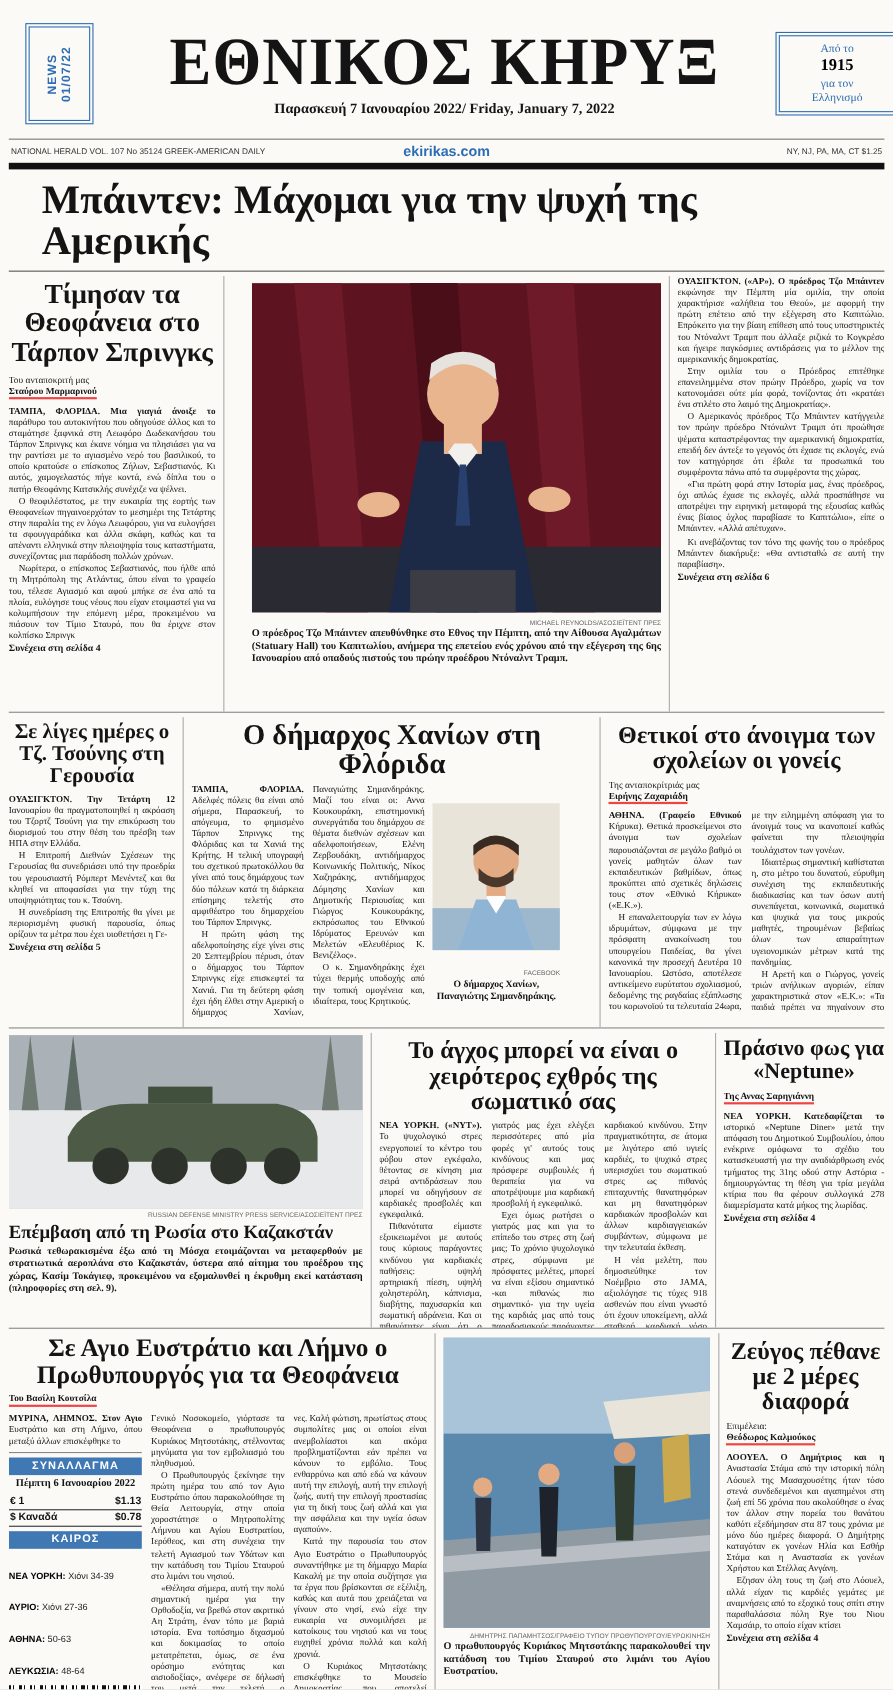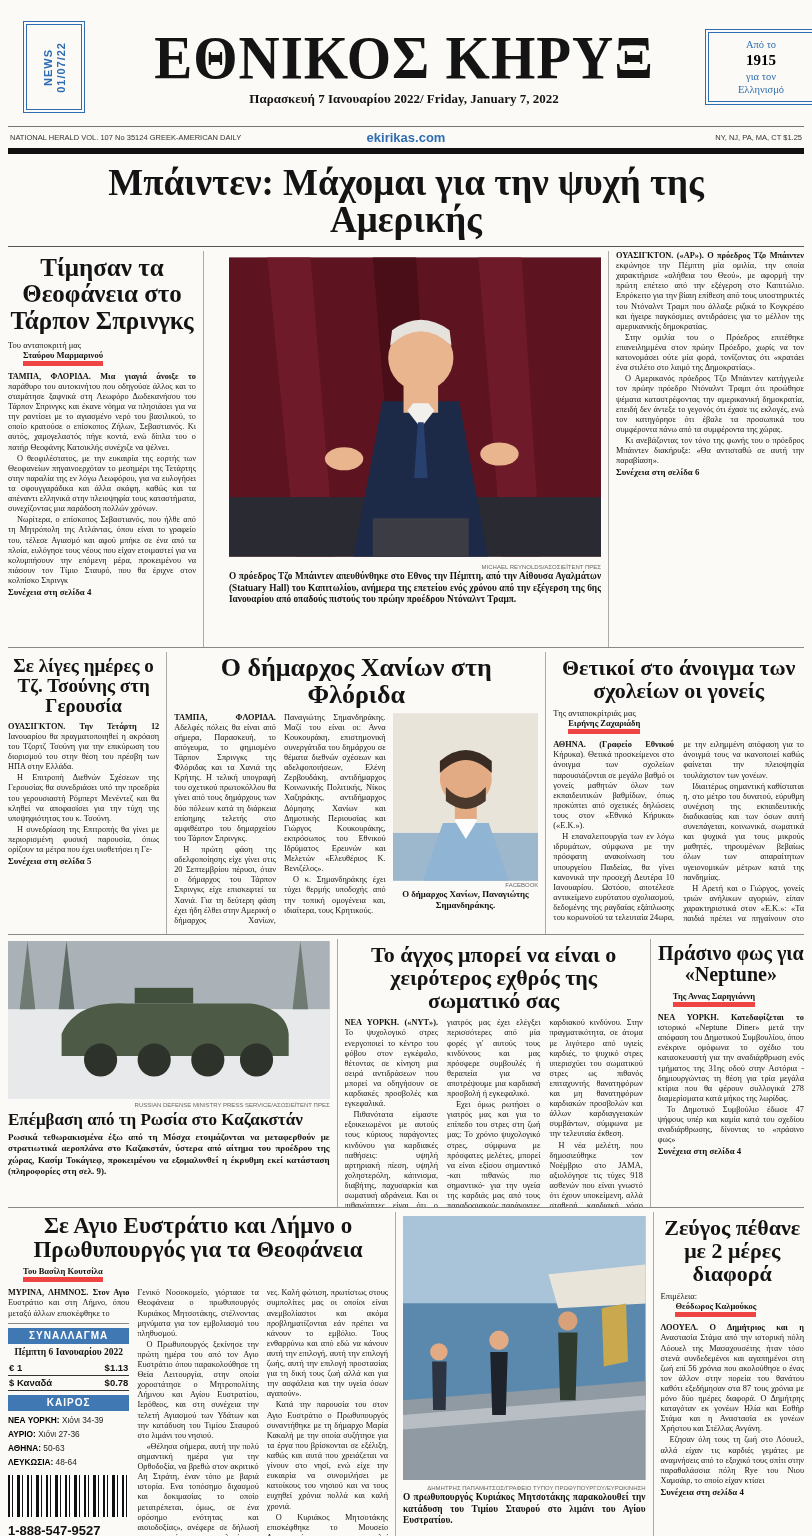--- a/index.html
+++ b/index.html
@@ -18,29 +18,29 @@
         text-align:center;color:#2e6db4;font-size:10.5px;line-height:1.25;margin-right:6px;}
   .since-box .year{color:#000000;font-weight:bold;font-size:15px;}
   
   .info-strip{display:flex;align-items:center;border-top:1px solid #777;margin-top:0;padding:3px 2px;}
   .info-strip .l{flex:1;font-family:"Liberation Sans",sans-serif;font-size:7.5px;color:#333;}
   .info-strip .c{flex:1;text-align:center;font-family:"Liberation Sans",sans-serif;font-weight:bold;
         color:#2e6db4;font-size:13px;}
   .info-strip .r{flex:1;text-align:right;font-family:"Liberation Sans",sans-serif;font-size:7.5px;color:#333;}
   .thick-rule{height:6px;background:#111;}
   
-  .lead-head{font-size:37px;font-weight:bold;text-align:center;padding:10px 30px 8px;line-height:1;
+  .lead-head{font-size:37px;font-weight:bold;padding:10px 30px 8px;line-height:1;
         border-bottom:1px solid #555;margin:0 0 4px;}
   
   .band{display:flex;gap:7px;overflow:hidden;}
   .vdiv{width:1px;background:#aaa;align-self:stretch;}
   .hdiv{height:1px;background:#888;margin:4px 0;}
   .art-head{font-weight:bold;text-align:center;line-height:1.05;margin:4px 0 6px;}
   .byline{font-size:8.5px;margin:2px 0 6px;}
-  .byline b{display:inline-block;border-bottom:5px solid #ef4444;padding-bottom:1px;margin-left:15px;}
+  .byline b{display:inline-block;border-bottom:2px solid #ef4444;padding-bottom:1px;}
   .body{font-size:8.3px;line-height:1.22;text-align:justify;}
   .body p{margin:0 0 1px;text-indent:9px;}
   .body p.first{text-indent:0;}
   .body p.lede::first-line{font-weight:bold;}
   .cont{font-weight:bold;font-size:8.8px;margin-top:7px;text-indent:0 !important;}
   .credit{font-family:"Liberation Sans",sans-serif;font-size:6px;color:#666;text-align:right;margin:1px 0;}
   .caption{font-weight:bold;font-size:9.3px;line-height:1.25;text-align:justify;}
   .photo{display:block;width:100%;}
   
   .band1{height:396px;}
@@ -50,21 +50,21 @@
   .b1-right{width:196px;overflow:hidden;}
   .b1-right .art-head{font-size:24px;}
   
   .band2{height:282px;border-top:1px solid #888;padding-top:4px;}
   .b2-left{width:152px;overflow:hidden;}
   .b2-left .art-head{font-size:19px;}
   .b2-mid{width:366px;overflow:hidden;}
   .b2-mid .art-head{font-size:26px;margin:2px 0 4px;}
   .b2-mid-flex{display:flex;gap:7px;}
   .b2-text{width:212px;column-count:2;column-gap:8px;height:222px;overflow:hidden;}
-  .b2-photo{width:146px;}
+  .b2-photo{width:116px;}
   .b2-photo .caption{text-align:center;font-size:8.8px;}
   .b2-right{width:252px;overflow:hidden;}
   .b2-right .art-head{font-size:22px;}
   .b2-right .cols2{column-count:2;column-gap:9px;height:190px;overflow:hidden;}
   
   .band3{height:268px;border-top:1px solid #888;padding-top:4px;}
   .b3-left{width:330px;overflow:hidden;}
   .b3-left h3{font-size:17px;margin:2px 0;font-weight:bold;}
   .b3-left .caption{font-size:9px;}
   .b3-mid{width:306px;overflow:hidden;}
@@ -81,21 +81,21 @@
   .b4-mid{width:250px;overflow:hidden;}
   .b4-right{width:148px;overflow:hidden;}
   .b4-right .art-head{font-size:22px;}
   
   .ibox{font-family:"Liberation Sans",sans-serif;margin-top:4px;}
   .ibox .bar{background:#4078b4;color:#fff;font-weight:bold;font-size:10px;text-align:center;
         padding:2px 0;letter-spacing:1px;}
   .ibox .idate{font-family:"Liberation Serif",serif;font-weight:bold;font-size:9.5px;text-align:center;margin:3px 0;}
   .rate{display:flex;justify-content:space-between;font-weight:bold;font-size:9.5px;
         border-bottom:1px solid #333;padding:1px 1px;}
-  .wline{font-size:8.3px;margin-top:4px;color:#222;}
+  .wline{font-size:8.3px;margin-top:19px;color:#222;}
   .wline b{color:#000;}
   .barcode{height:42px;margin:8px 0 6px;background:
      repeating-linear-gradient(90deg,#111 0 2px,#fff 2px 4px,#111 4px 5px,#fff 5px 9px,
        #111 9px 12px,#fff 12px 14px,#111 14px 15px,#fff 15px 19px);}
   .phone{font-weight:bold;font-size:13px;line-height:1.25;color:#111;}
 </style>
 </head>
 <body>
 
 <div class="page">
@@ -160,20 +160,21 @@
       </svg>
       <div class="credit">MICHAEL REYNOLDS/ΑΣΟΣΙΕΪΤΕΝΤ ΠΡΕΣ</div>
       <div class="caption">Ο πρόεδρος Τζο Μπάιντεν απευθύνθηκε στο Εθνος την Πέμπτη, από την Αίθουσα Αγαλμάτων (Statuary Hall) του Καπιτωλίου, ανήμερα της επετείου ενός χρόνου από την εξέγερση της 6ης Ιανουαρίου από οπαδούς πιστούς του πρώην προέδρου Ντόναλντ Τραμπ.</div>
     </div>
     <div class="vdiv"></div>
     <div class="b1-right">
       <div class="body">
         <p class="first lede">ΟΥΑΣΙΓΚΤΟΝ. («ΑΡ»). Ο πρόεδρος Τζο Μπάιντεν εκφώνησε την Πέμπτη μία ομιλία, την οποία χαρακτήρισε «αλήθεια του Θεού», με αφορμή την πρώτη επέτειο από την εξέγερση στο Καπιτώλιο. Επρόκειτο για την βίαιη επίθεση από τους υποστηρικτές του Ντόναλντ Τραμπ που άλλαξε ριζικά το Κογκρέσο και ήγειρε παγκόσμιες αντιδράσεις για το μέλλον της αμερικανικής δημοκρατίας.</p>
         <p>Στην ομιλία του ο Πρόεδρος επιτέθηκε επανειλημμένα στον πρώην Πρόεδρο, χωρίς να τον κατονομάσει ούτε μία φορά, τονίζοντας ότι «κρατάει ένα στιλέτο στο λαιμό της Δημοκρατίας».</p>
         <p>Ο Αμερικανός πρόεδρος Τζο Μπάιντεν κατήγγειλε τον πρώην πρόεδρο Ντόναλντ Τραμπ ότι προώθησε ψέματα καταστρέφοντας την αμερικανική δημοκρατία, επειδή δεν άντεξε το γεγονός ότι έχασε τις εκλογές, ενώ τον κατηγόρησε ότι έβαλε τα προσωπικά του συμφέροντα πάνω από τα συμφέροντα της χώρας.</p>
+        <p>«Για πρώτη φορά στην Ιστορία μας, ένας πρόεδρος, όχι απλώς έχασε τις εκλογές, αλλά προσπάθησε να αποτρέψει την ειρηνική μεταφορά της εξουσίας καθώς ένας βίαιος όχλος παραβίασε το Καπιτώλιο», είπε ο Μπάιντεν. «Αλλά απέτυχαν».</p>
         <p>Κι ανεβάζοντας τον τόνο της φωνής του ο πρόεδρος Μπάιντεν διακήρυξε: «Θα αντισταθώ σε αυτή την παραβίαση».</p>
         <p class="cont">Συνέχεια στη σελίδα 6</p>
       </div>
     </div>
   </div>
 
   <div class="band band2">
     <div class="b2-left">
       <h2 class="art-head">Σε λίγες ημέρες ο Τζ. Τσούνης στη Γερουσία</h2>
       <div class="body">
@@ -258,21 +259,20 @@
       </div>
     </div>
     <div class="vdiv"></div>
     <div class="b3-right">
       <h2 class="art-head">Πράσινο φως για «Neptune»</h2>
       <div class="byline">
         <b>Της Αννας Σαρηγιάννη</b>
       </div>
       <div class="body">
         <p class="first lede">ΝΕΑ ΥΟΡΚΗ. Κατεδαφίζεται το ιστορικό «Neptune Diner» μετά την απόφαση του Δημοτικού Συμβουλίου, όπου ενέκρινε ομόφωνα το σχέδιο του κατασκευαστή για την αναδιάρθρωση ενός τμήματος της 31ης οδού στην Αστόρια - δημιουργώντας τη θέση για τρία μεγάλα κτίρια που θα φέρουν συλλογικά 278 διαμερίσματα κατά μήκος της λωρίδας.</p>
-        <p>Το Δημοτικό Συμβούλιο έδωσε 47 ψήφους υπέρ και καμία κατά του σχεδίου αναδιάρθρωσης, δίνοντας το «πράσινο φως»</p>
         <p class="cont">Συνέχεια στη σελίδα 4</p>
       </div>
     </div>
   </div>
 
   <div class="band band4">
     <div class="b4-left">
       <h2 class="art-head">Σε Αγιο Ευστράτιο και Λήμνο ο Πρωθυπουργός για τα Θεοφάνεια</h2>
       <div class="byline">
         <b>Του Βασίλη Κουτσίλα</b>

